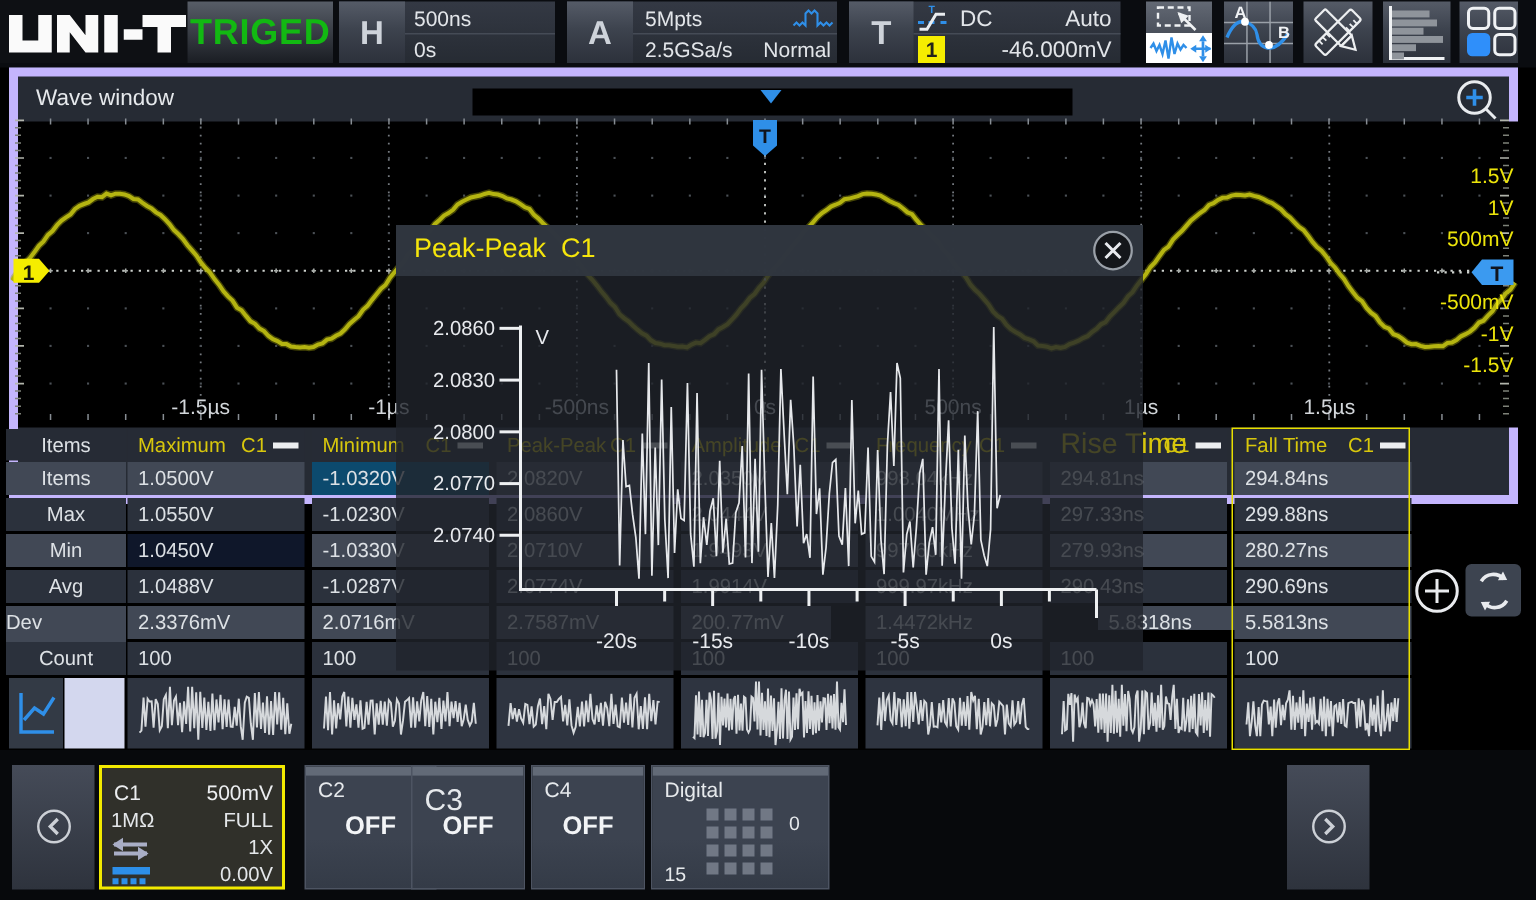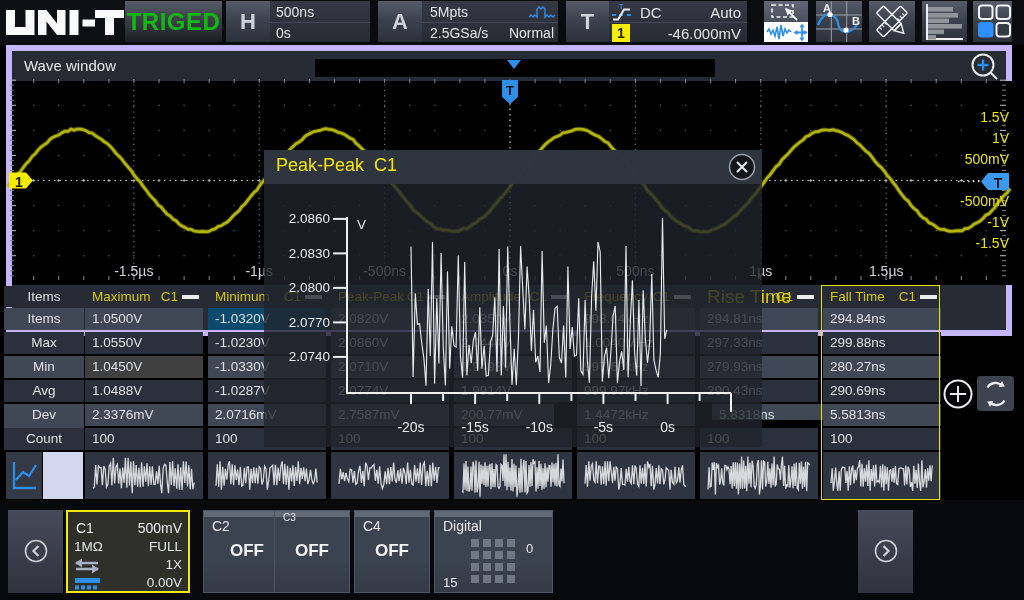--- a/index.html
+++ b/index.html
@@ -628,30 +628,30 @@
 <text x="19" y="186.5" text-anchor="middle" font-size="14" font-weight="bold" fill="#15150a">1</text>
 <path d="M1009,173 h-21 l-7,8.5 7,8.5 h21 z" fill="#3b9af0"></path>
 <text x="998" y="187.5" text-anchor="middle" font-size="14" font-weight="bold" fill="#10141c">T</text>
 </svg>
 
 <div class="cell" style="left:4px;top:286px;width:80px;height:21px;background:#262b35;text-align:center;line-height:21px">Items</div>
 <div class="cell" style="left:4px;top:308px;width:80px;height:22px;background:#414855;text-align:center;line-height:22px">Items</div>
 <div class="cell" style="left:4px;top:332px;width:80px;height:22px;background:#2b313c;text-align:center;line-height:22px">Max</div>
 <div class="cell" style="left:4px;top:356px;width:80px;height:22px;background:#414855;text-align:center;line-height:22px">Min</div>
 <div class="cell" style="left:4px;top:380px;width:80px;height:22px;background:#2b313c;text-align:center;line-height:22px">Avg</div>
-<div class="cell" style="left:4px;top:404px;width:80px;height:36px;background:#414855;text-align:center;line-height:22px">Dev</div>
+<div class="cell" style="left:4px;top:404px;width:80px;height:36px;background:#414855;text-align:left;line-height:22px">Dev</div>
 <div class="cell" style="left:4px;top:428px;width:80px;height:22px;background:#2b313c;text-align:center;line-height:22px">Count</div>
 <div class="cell" style="left:85px;top:286px;width:118px;height:37px;background:#262b35">
     <span style="color:#d8c70c;position:absolute;left:7px;top:0;line-height:21px;font-size:13.5px">Maximum</span>
     <span style="color:#d8c70c;position:absolute;right:25px;top:0;line-height:21px;font-size:13.5px">C1</span>
     <span style="position:absolute;right:4px;top:9px;width:17px;height:3.5px;background:#eceef0"></span>
   </div>
 <div class="cell" style="left:85px;top:308px;width:118px;height:22px;background:#414855;line-height:22px;padding-left:7px">1.0500V</div>
 <div class="cell" style="left:85px;top:332px;width:118px;height:22px;background:#2b313c;line-height:22px;padding-left:7px">1.0550V</div>
-<div class="cell" style="left:85px;top:356px;width:118px;height:22px;background:#404040;line-height:22px;padding-left:7px">1.0450V</div>
+<div class="cell" style="left:85px;top:356px;width:118px;height:22px;background:#0f172a;line-height:22px;padding-left:7px">1.0450V</div>
 <div class="cell" style="left:85px;top:380px;width:118px;height:22px;background:#2b313c;line-height:22px;padding-left:7px">1.0488V</div>
 <div class="cell" style="left:85px;top:404px;width:118px;height:22px;background:#414855;line-height:22px;padding-left:7px">2.3376mV</div>
 <div class="cell" style="left:85px;top:428px;width:118px;height:22px;background:#2b313c;line-height:22px;padding-left:7px">100</div>
 <div class="cell" style="left:208px;top:286px;width:118px;height:21px;background:#262b35">
     <span style="color:#d8c70c;position:absolute;left:7px;top:0;line-height:21px;font-size:13.5px">Minimum</span>
     <span style="color:#d8c70c;position:absolute;right:25px;top:0;line-height:21px;font-size:13.5px">C1</span>
     <span style="position:absolute;right:4px;top:9px;width:17px;height:3.5px;background:#eceef0"></span>
   </div>
 <div class="cell" style="left:208px;top:308px;width:118px;height:22px;background:#0c4a6e;line-height:22px;padding-left:7px">-1.0320V</div>
 <div class="cell" style="left:208px;top:332px;width:118px;height:22px;background:#2b313c;line-height:22px;padding-left:7px">-1.0230V</div>
@@ -694,21 +694,21 @@
 <div class="cell" style="left:577px;top:428px;width:118px;height:22px;background:#2b313c;line-height:22px;padding-left:7px">100</div>
 <div class="cell" style="left:700px;top:286px;width:118px;height:21px;background:#262b35">
     <span style="color:#d8c70c;position:absolute;left:7px;top:0;line-height:21px;font-size:19px">Rise Time</span>
     <span style="color:#d8c70c;position:absolute;right:25px;top:0;line-height:21px;font-size:13.5px">C1</span>
     <span style="position:absolute;right:4px;top:9px;width:17px;height:3.5px;background:#eceef0"></span>
   </div>
 <div class="cell" style="left:700px;top:308px;width:118px;height:22px;background:#414855;line-height:22px;padding-left:7px">294.81ns</div>
 <div class="cell" style="left:700px;top:332px;width:118px;height:22px;background:#2b313c;line-height:22px;padding-left:7px">297.33ns</div>
 <div class="cell" style="left:700px;top:356px;width:118px;height:22px;background:#414855;line-height:22px;padding-left:7px">279.93ns</div>
 <div class="cell" style="left:700px;top:380px;width:118px;height:22px;background:#2b313c;line-height:22px;padding-left:7px">290.43ns</div>
-<div class="cell" style="left:712px;top:404px;width:118px;height:16px;background:#414855;line-height:22px;padding-left:7px">5.8318ns</div>
+<div class="cell" style="left:732px;top:404px;width:118px;height:16px;background:#414855;line-height:22px;padding-left:7px">5.8318ns</div>
 <div class="cell" style="left:700px;top:428px;width:118px;height:22px;background:#2b313c;line-height:22px;padding-left:7px">100</div>
 <div class="cell" style="left:823px;top:286px;width:118px;height:21px;background:#262b35">
     <span style="color:#d8c70c;position:absolute;left:7px;top:0;line-height:21px;font-size:13.5px">Fall Time</span>
     <span style="color:#d8c70c;position:absolute;right:25px;top:0;line-height:21px;font-size:13.5px">C1</span>
     <span style="position:absolute;right:4px;top:9px;width:17px;height:3.5px;background:#eceef0"></span>
   </div>
 <div class="cell" style="left:823px;top:308px;width:118px;height:22px;background:#414855;line-height:22px;padding-left:7px">294.84ns</div>
 <div class="cell" style="left:823px;top:332px;width:118px;height:22px;background:#2b313c;line-height:22px;padding-left:7px">299.88ns</div>
 <div class="cell" style="left:823px;top:356px;width:118px;height:22px;background:#414855;line-height:22px;padding-left:7px">280.27ns</div>
 <div class="cell" style="left:823px;top:380px;width:118px;height:22px;background:#2b313c;line-height:22px;padding-left:7px">290.69ns</div>
@@ -825,21 +825,21 @@
         </g>
       </svg>
     <div class="abs" style="right:6px;top:63px;font-size:13.5px;color:#e4e7ea">0.00V</div>
   </div>
 
   <div class="bpanel" style="left:203px;width:88px">
 <div style="position:absolute;left:8px;top:7px;font-size:14px;color:#e6e9ec">C2</div>
 <div style="position:absolute;left:0;top:30px;width:100%;text-align:center;font-size:17px;font-weight:bold;color:#f2f4f6">OFF</div>
     </div>
     <div class="bpanel" style="left:274px;width:76px">
-<div style="position:absolute;left:8px;top:1px;font-size:10px;color:#e6e9ec">C3</div>
+<div style="position:absolute;left:8px;top:12px;font-size:20px;color:#e6e9ec">C3</div>
 <div style="position:absolute;left:0;top:30px;width:100%;text-align:center;font-size:17px;font-weight:bold;color:#f2f4f6">OFF</div>
     </div>
     <div class="bpanel" style="left:354px;width:76px">
 <div style="position:absolute;left:8px;top:7px;font-size:14px;color:#e6e9ec">C4</div>
 <div style="position:absolute;left:0;top:30px;width:100%;text-align:center;font-size:17px;font-weight:bold;color:#f2f4f6">OFF</div>
     </div>
 
   <div class="bpanel" style="left:434px;width:119px">
     <div style="position:absolute;left:8px;top:7px;font-size:14px;color:#e6e9ec">Digital</div>
     <div style="position:absolute;left:36px;top:28px;width:7.5px;height:7.5px;background:#717885"></div>

